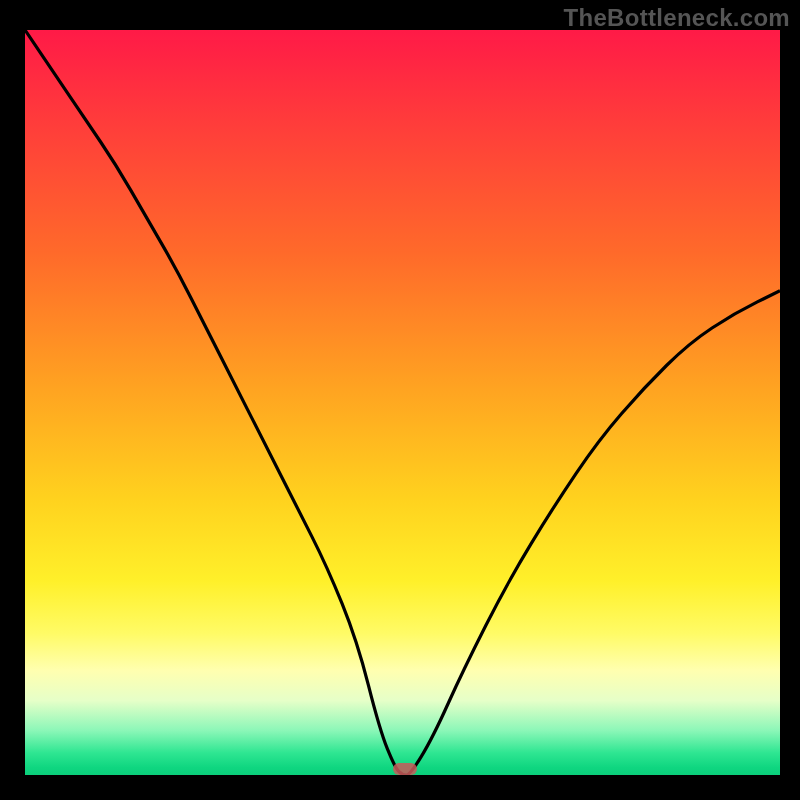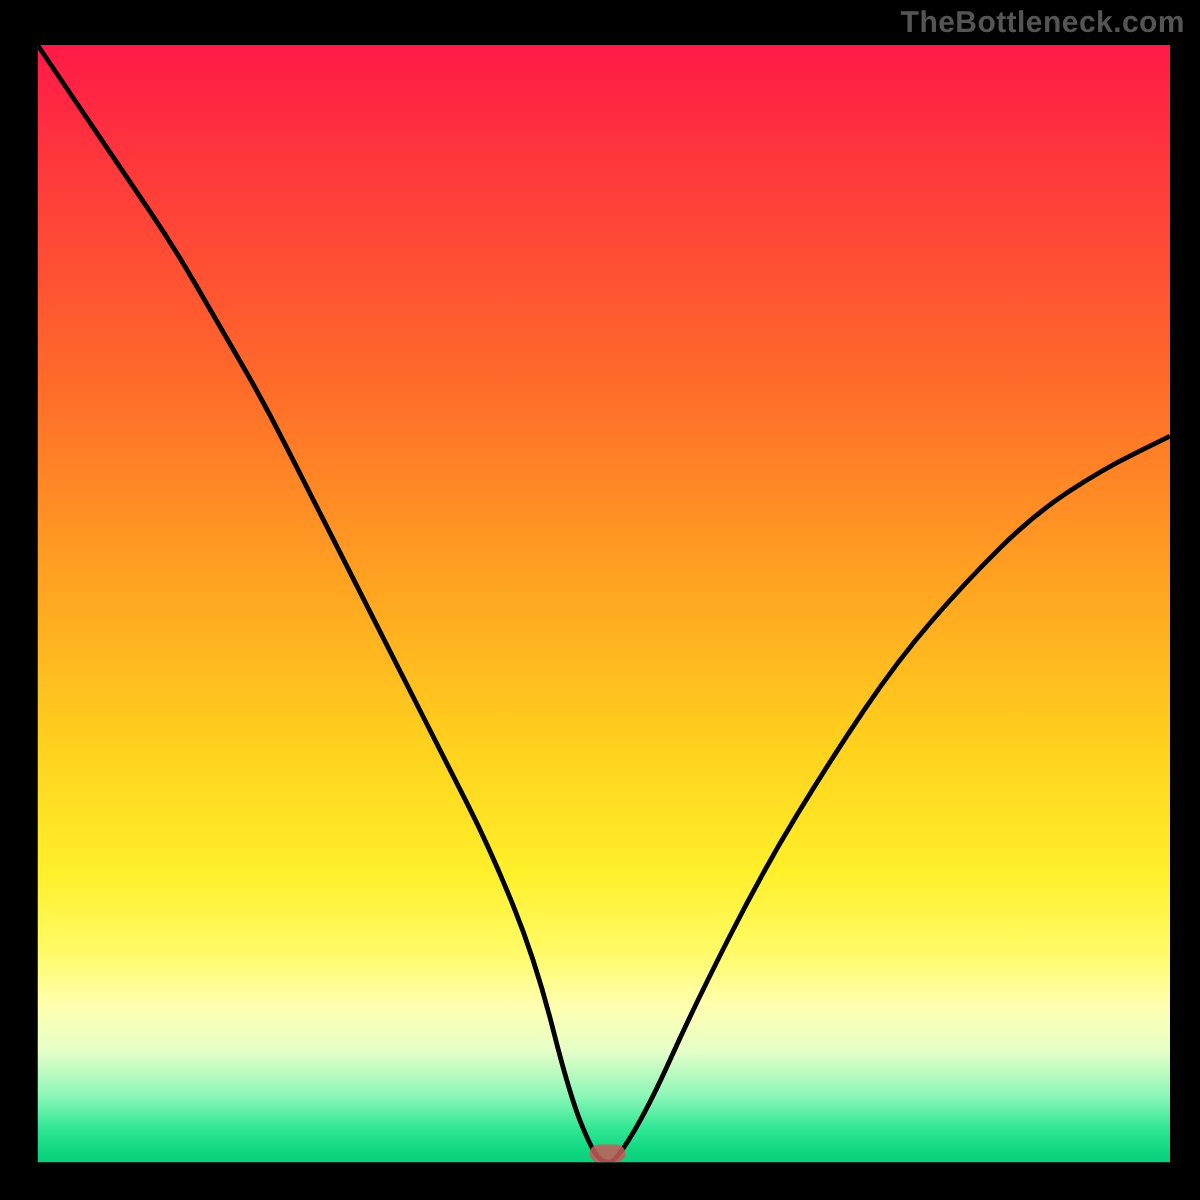--- a/index.html
+++ b/index.html
@@ -15,21 +15,21 @@
     position: relative;
     width: 800px;
     height: 800px;
     background: #000;
   }
   .attribution {
     position: absolute;
     top: 4px;
     right: 10px;
     color: #555;
-    font-size: 20px;
+    font-size: 24px;
     font-weight: 600;
     letter-spacing: 0.3px;
     z-index: 5;
   }
   .plot {
     position: absolute;
     left: 25px;
     top: 30px;
     width: 755px;
     height: 745px;

